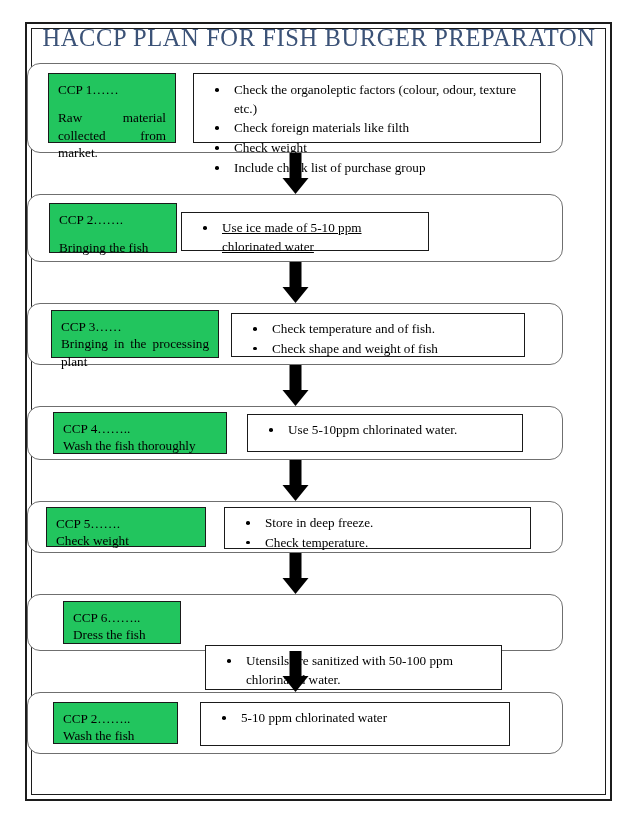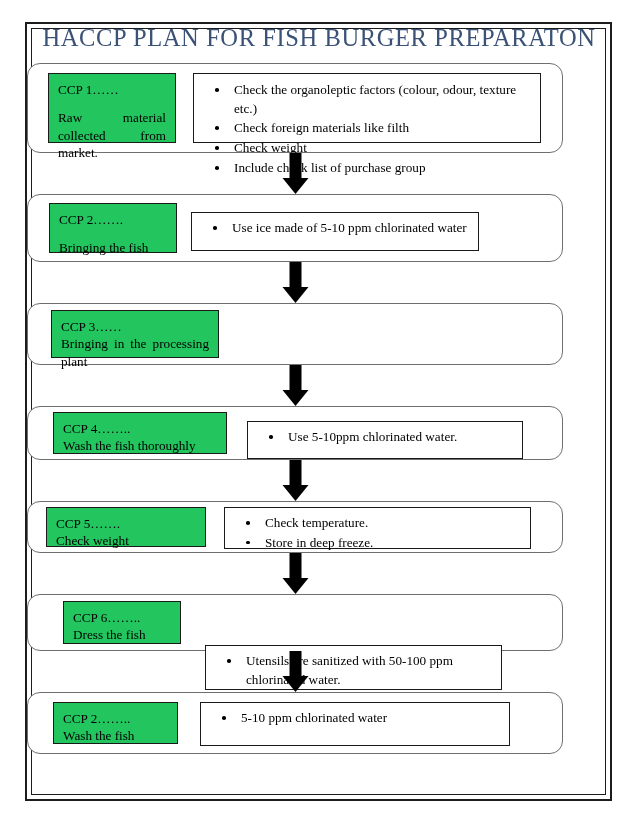--- a/index.html
+++ b/index.html
@@ -184,58 +184,64 @@
       <div class="head"></div>
     </div>
   </div>
 
   <div class="step" style="height:68px;">
     <div class="step-inner" style="padding:8px 14px 8px 21px;">
       <div class="ccp-box spaced" style="width:128px;">
         <div class="ccp-label">CCP 2…….</div>
         <div class="ccp-desc">Bringing the fish</div>
       </div>
-      <div class="detail-box" style="width:288px;margin-left:14px;height:39px;margin-top:9px;">
+      <div class="detail-box" style="width:248px;margin-left:4px;height:39px;margin-top:9px;text-decoration:underline;">
         <ul>
           <li><span class="dot"></span><span>Use ice made of 5-10 ppm chlorinated water</span></li>
         </ul>
       </div>
     </div>
   </div>
 
   <div class="arrow-wrap">
     <div class="arrow">
       <div class="shaft"></div>
       <div class="head"></div>
     </div>
   </div>
 
   <div class="step" style="height:62px;">
     <div class="step-inner" style="padding:6px 14px 6px 23px;">
       <div class="ccp-box" style="width:168px;">
         <div class="ccp-label">CCP 3……</div>
         <div class="ccp-desc">Bringing in the processing plant</div>
       </div>
+      <div class="detail-box" style="width:294px;margin-left:12px;height:44px;margin-top:3px;">
+        <ul>
+          <li><span class="dot"></span><span>Check temperature and of fish.</span></li>
+          <li><span class="dot"></span><span>Check shape and weight of fish</span></li>
+        </ul>
+      </div>
     </div>
   </div>
 
   <div class="arrow-wrap">
     <div class="arrow">
       <div class="shaft"></div>
       <div class="head"></div>
     </div>
   </div>
 
   <div class="step" style="height:54px;">
     <div class="step-inner" style="padding:5px 14px 5px 25px;">
       <div class="ccp-box" style="width:174px;">
         <div class="ccp-label">CCP 4……..</div>
         <div class="ccp-desc">Wash the fish thoroughly</div>
       </div>
-      <div class="detail-box" style="width:276px;margin-left:20px;height:38px;margin-top:9px;">
+      <div class="detail-box" style="width:276px;margin-left:20px;height:38px;margin-top:2px;">
         <ul>
           <li><span class="dot"></span><span>Use 5-10ppm chlorinated water.</span></li>
         </ul>
       </div>
     </div>
   </div>
 
   <div class="arrow-wrap">
     <div class="arrow">
       <div class="shaft"></div>
@@ -244,22 +250,22 @@
   </div>
 
   <div class="step" style="height:52px;">
     <div class="step-inner" style="padding:5px 14px 5px 18px;">
       <div class="ccp-box" style="width:160px;">
         <div class="ccp-label">CCP 5…….</div>
         <div class="ccp-desc">Check weight</div>
       </div>
       <div class="detail-box" style="width:307px;margin-left:18px;height:42px;">
         <ul>
+          <li><span class="dot"></span><span>Store in deep freeze.</span></li>
           <li><span class="dot"></span><span>Check temperature.</span></li>
-          <li><span class="dot"></span><span>Store in deep freeze.</span></li>
         </ul>
       </div>
     </div>
   </div>
 
   <div class="arrow-wrap">
     <div class="arrow">
       <div class="shaft"></div>
       <div class="head"></div>
     </div>

